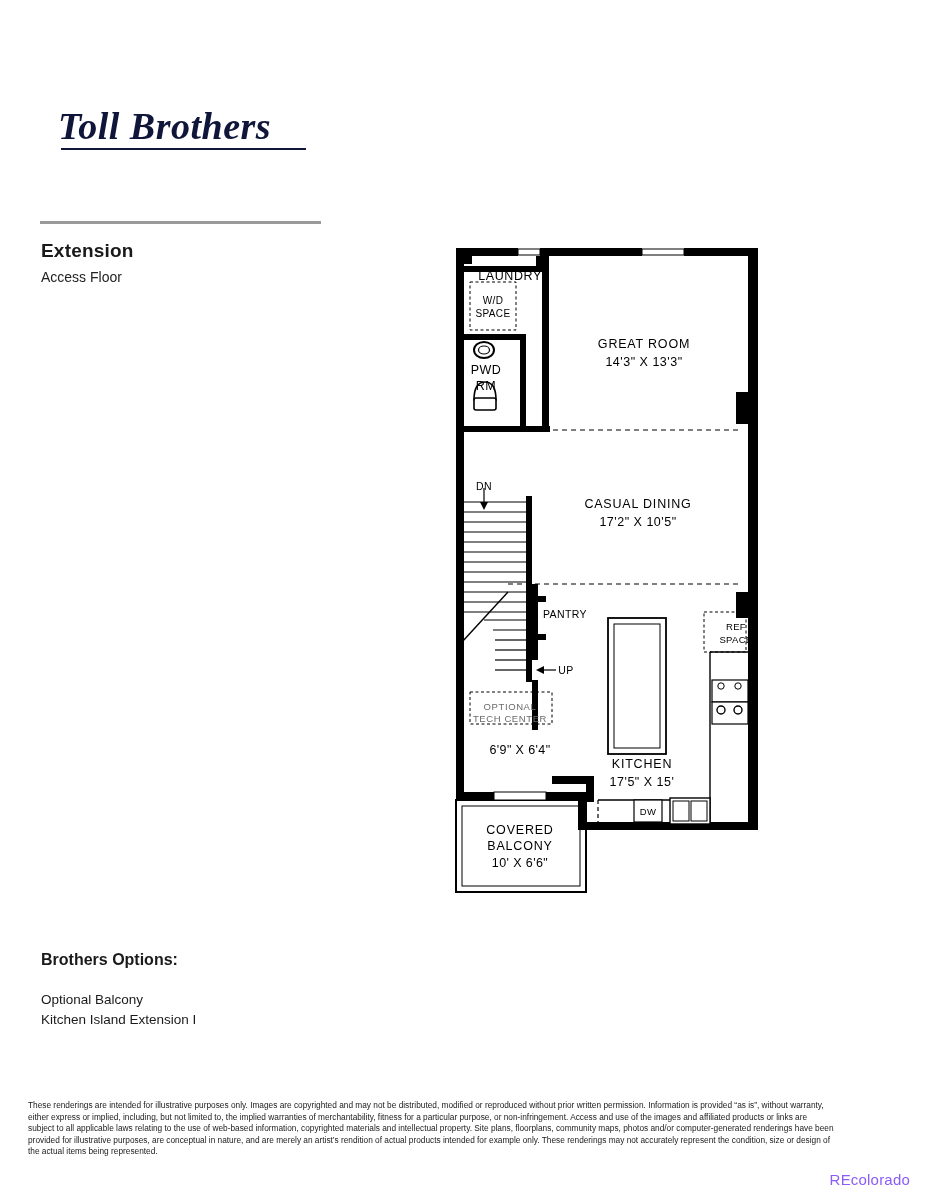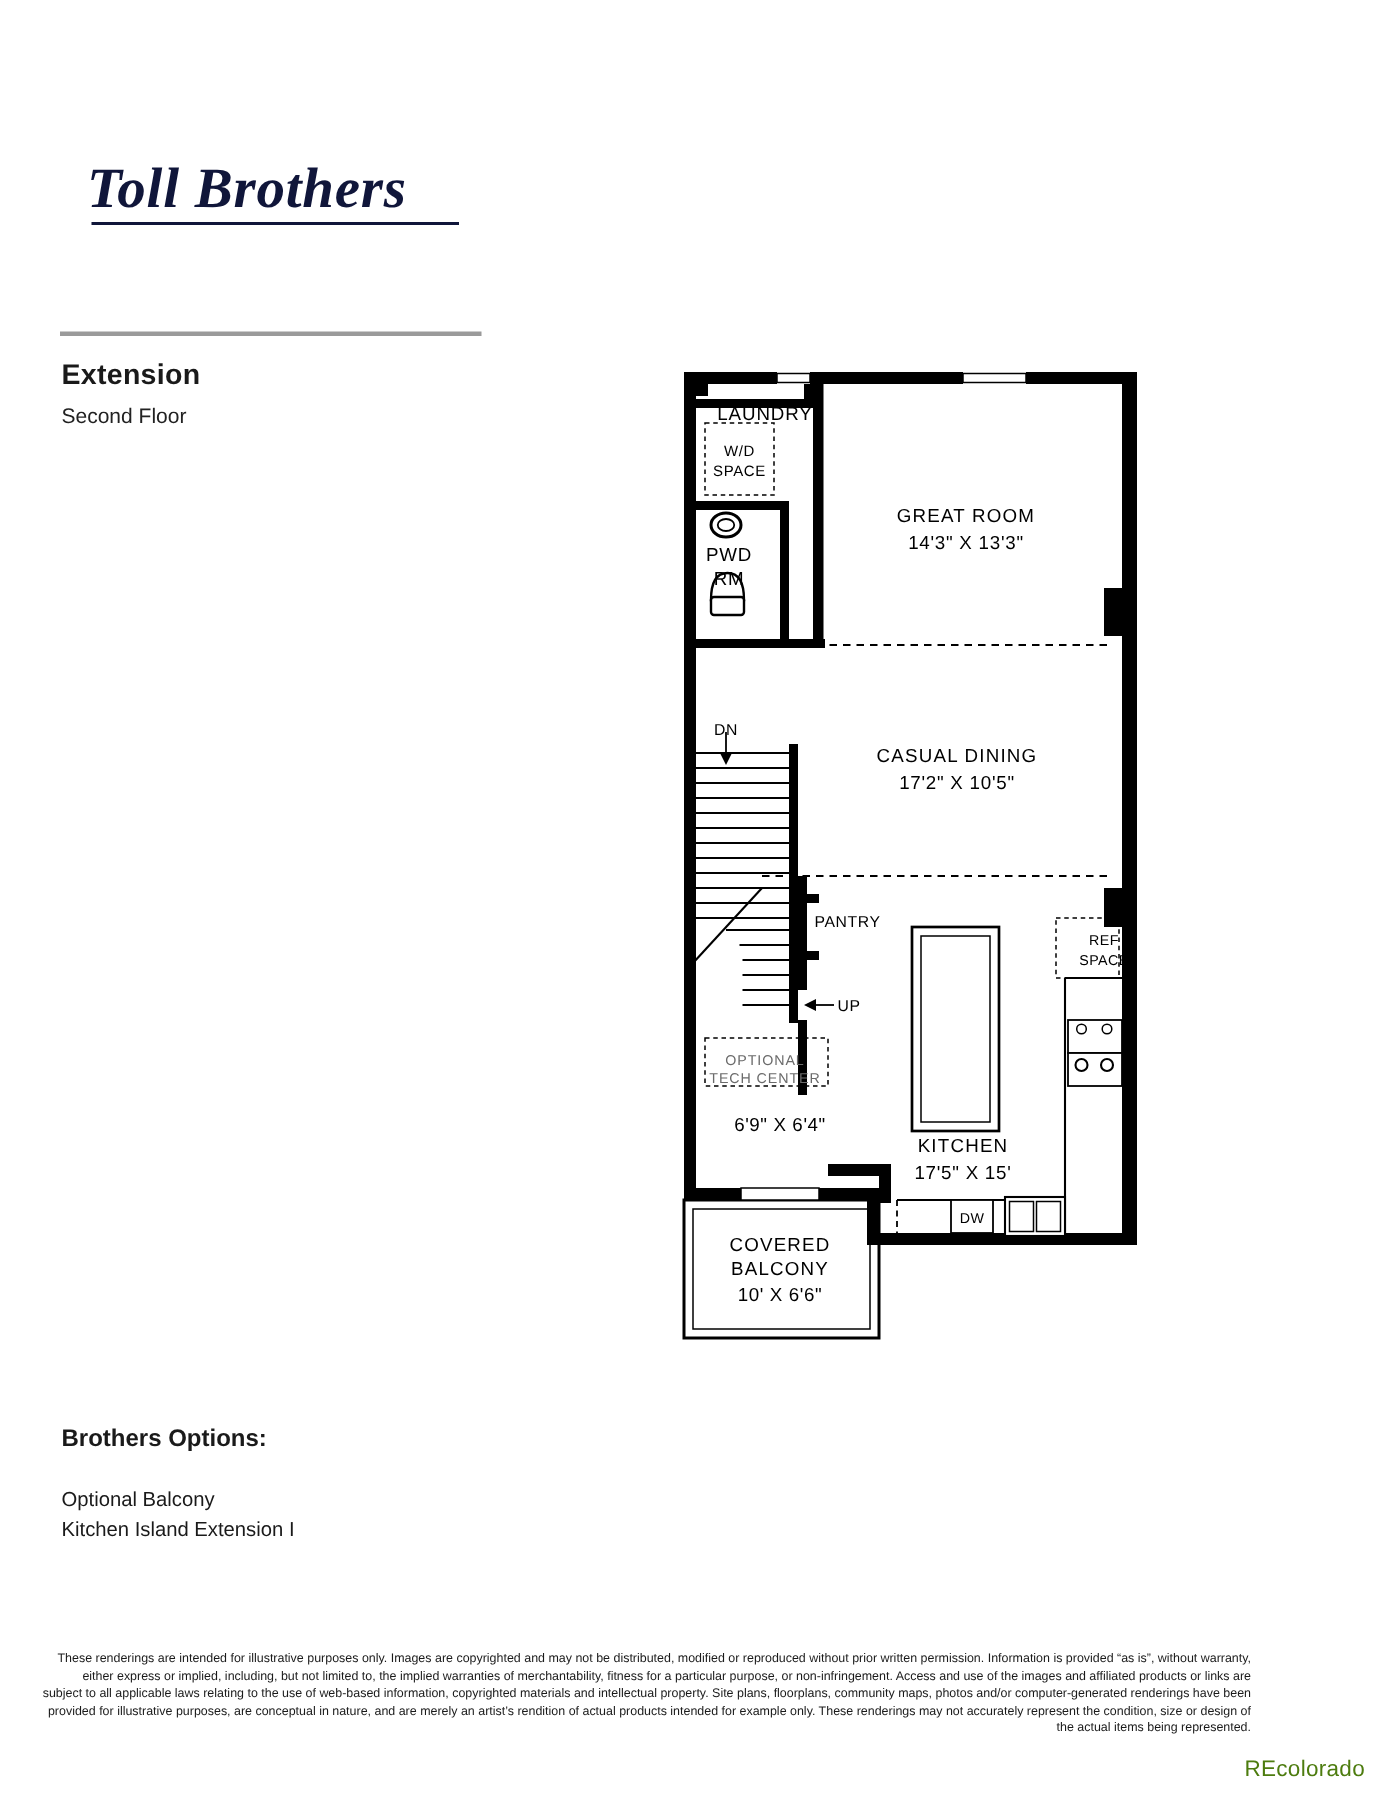--- a/index.html
+++ b/index.html
@@ -81,30 +81,30 @@
 
   
   .disclaimer {
     position: absolute;
     left: 28px;
     top: 1100px;
     width: 806px;
     font-size: 8.3px;
     line-height: 11.6px;
     color: #1a1a1a;
-    text-align: right;
+    text-align: left;
   }
 
   
   .watermark {
     position: absolute;
     right: 16px;
     bottom: 12px;
     font-size: 15px;
-    color: #4d7c0f;
+    color: #8b5cf6;
     letter-spacing: 0.2px;
   }
 
   
   #floorplan {
     position: absolute;
     left: 448px;
     top: 240px;
     width: 330px;
     height: 660px;
@@ -115,21 +115,21 @@
 </head>
 <body>
 
 <div class="brand">
   <span>Toll Brothers</span>
   <span class="tb-underline"></span>
 </div>
 
 <div class="rule"></div>
 <div class="plan-name">Extension</div>
-<div class="plan-sub">Second Floor</div>
+<div class="plan-sub">Access Floor</div>
 
 <div id="floorplan">
 <svg width="330" height="660" viewBox="0 0 330 660" xmlns="http://www.w3.org/2000/svg">
   <g fill="none" stroke="#000">
 
     <rect x="300" y="8" width="10" height="582" fill="#000" stroke="none"></rect>
 
     <rect x="8" y="8" width="62" height="8" fill="#000" stroke="none"></rect>
     <rect x="92" y="8" width="10" height="8" fill="#000" stroke="none"></rect>
     <rect x="102" y="8" width="92" height="8" fill="#000" stroke="none"></rect>

